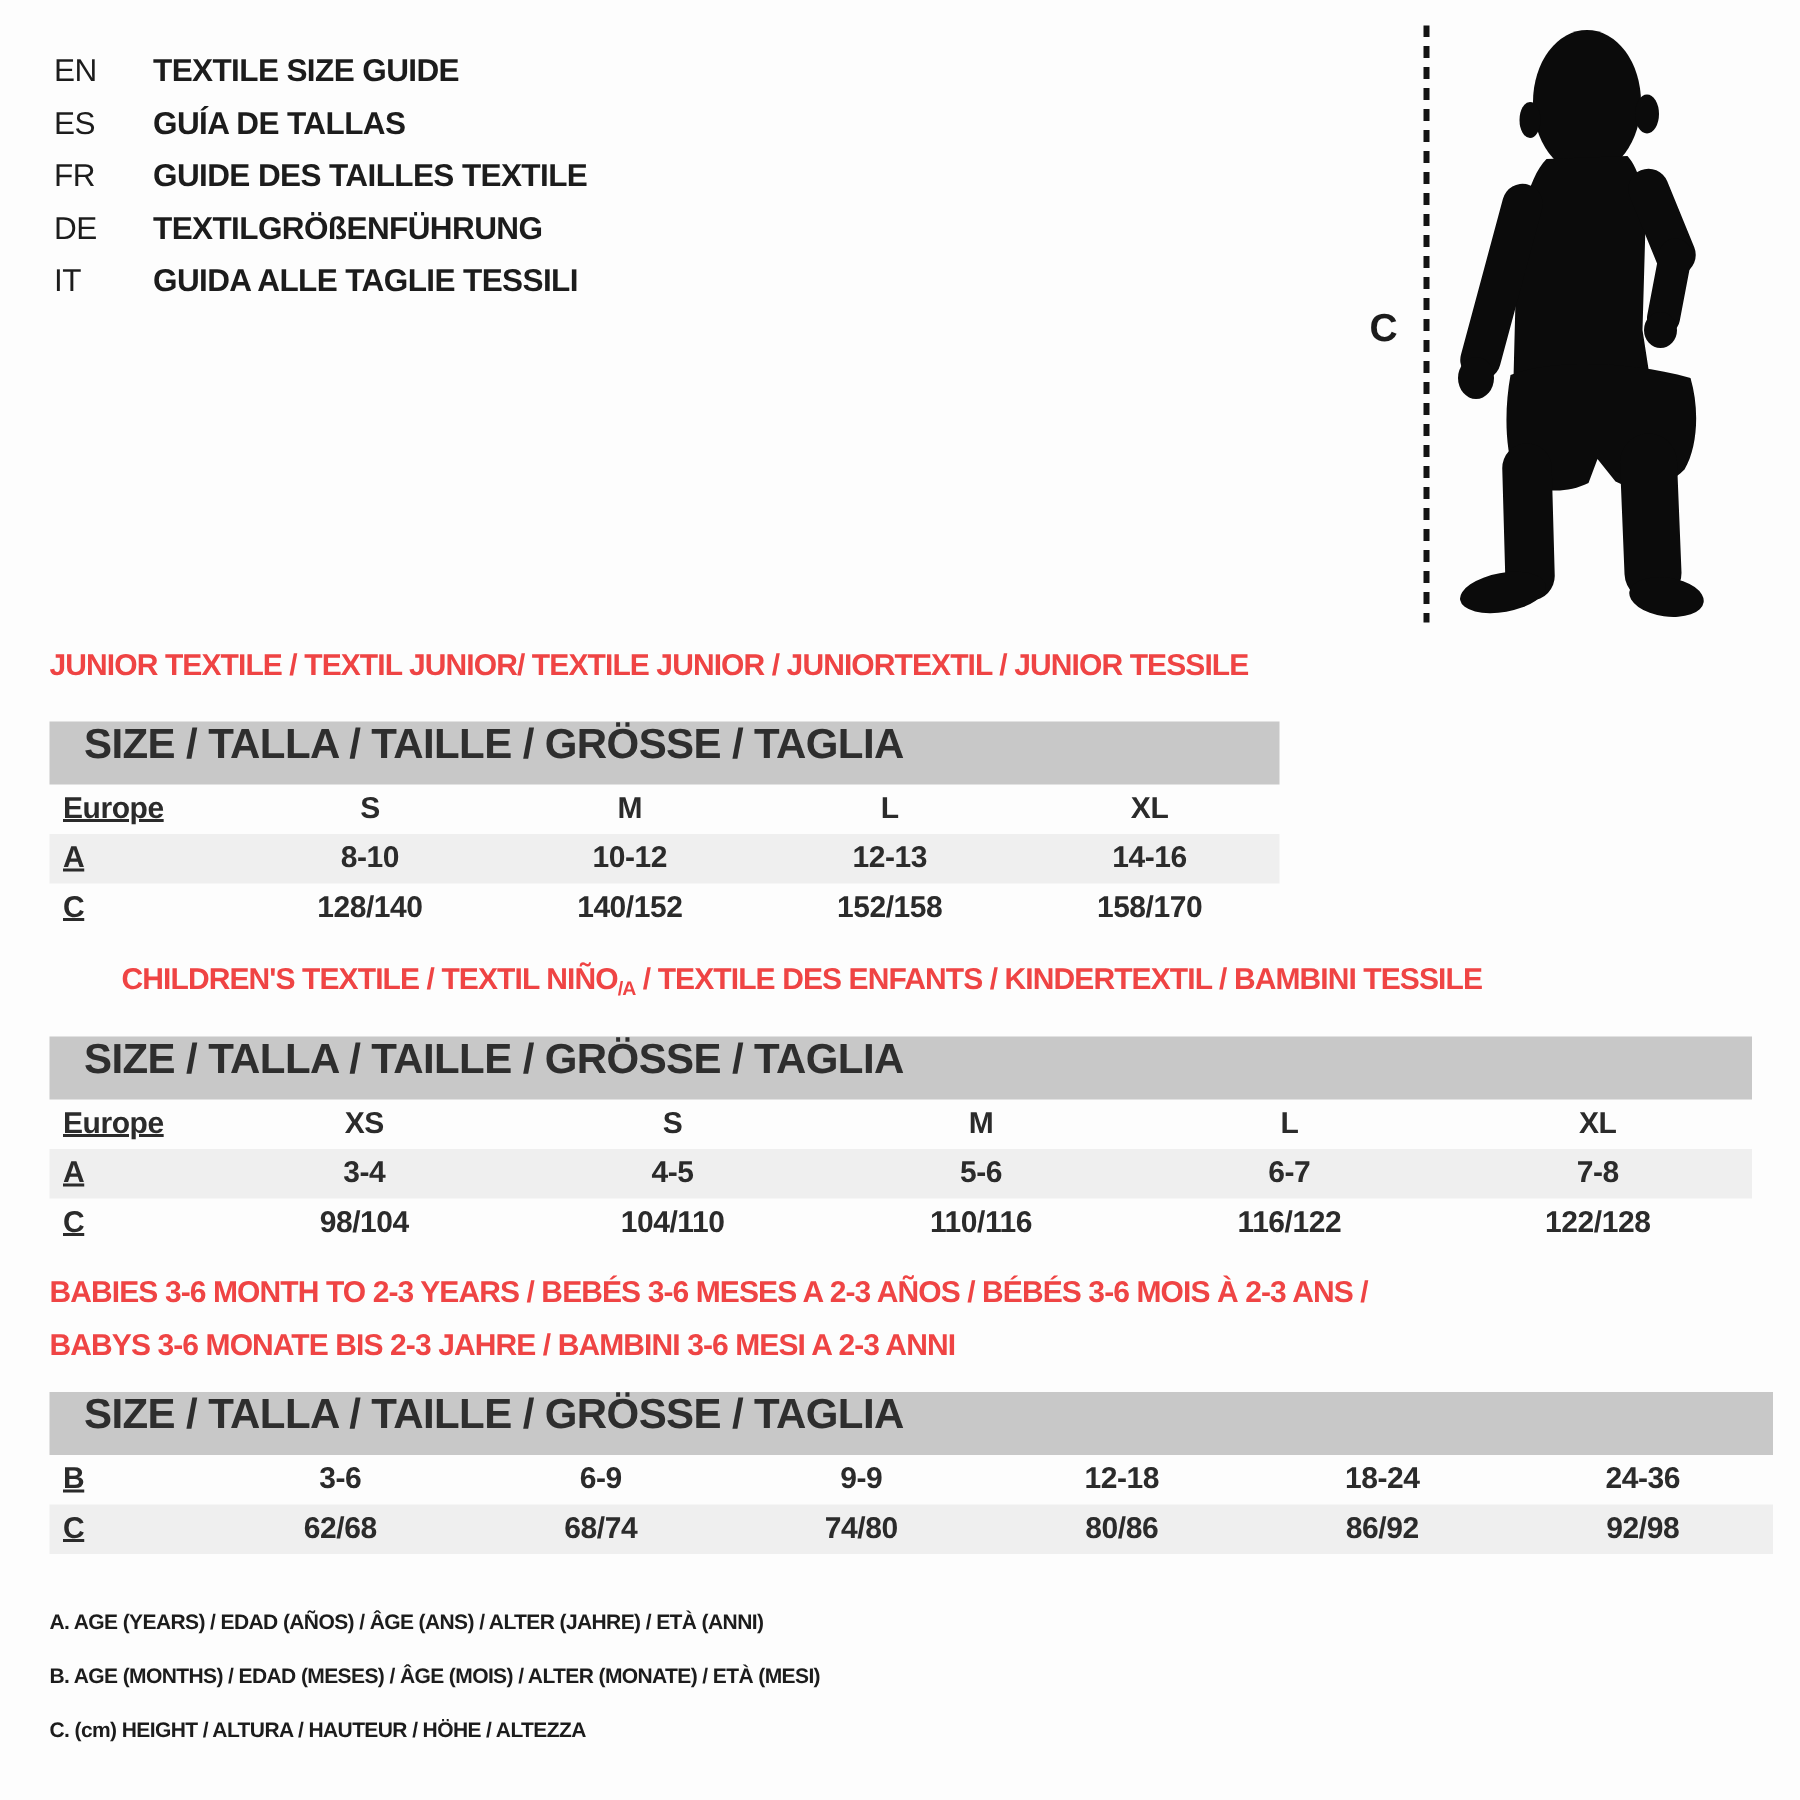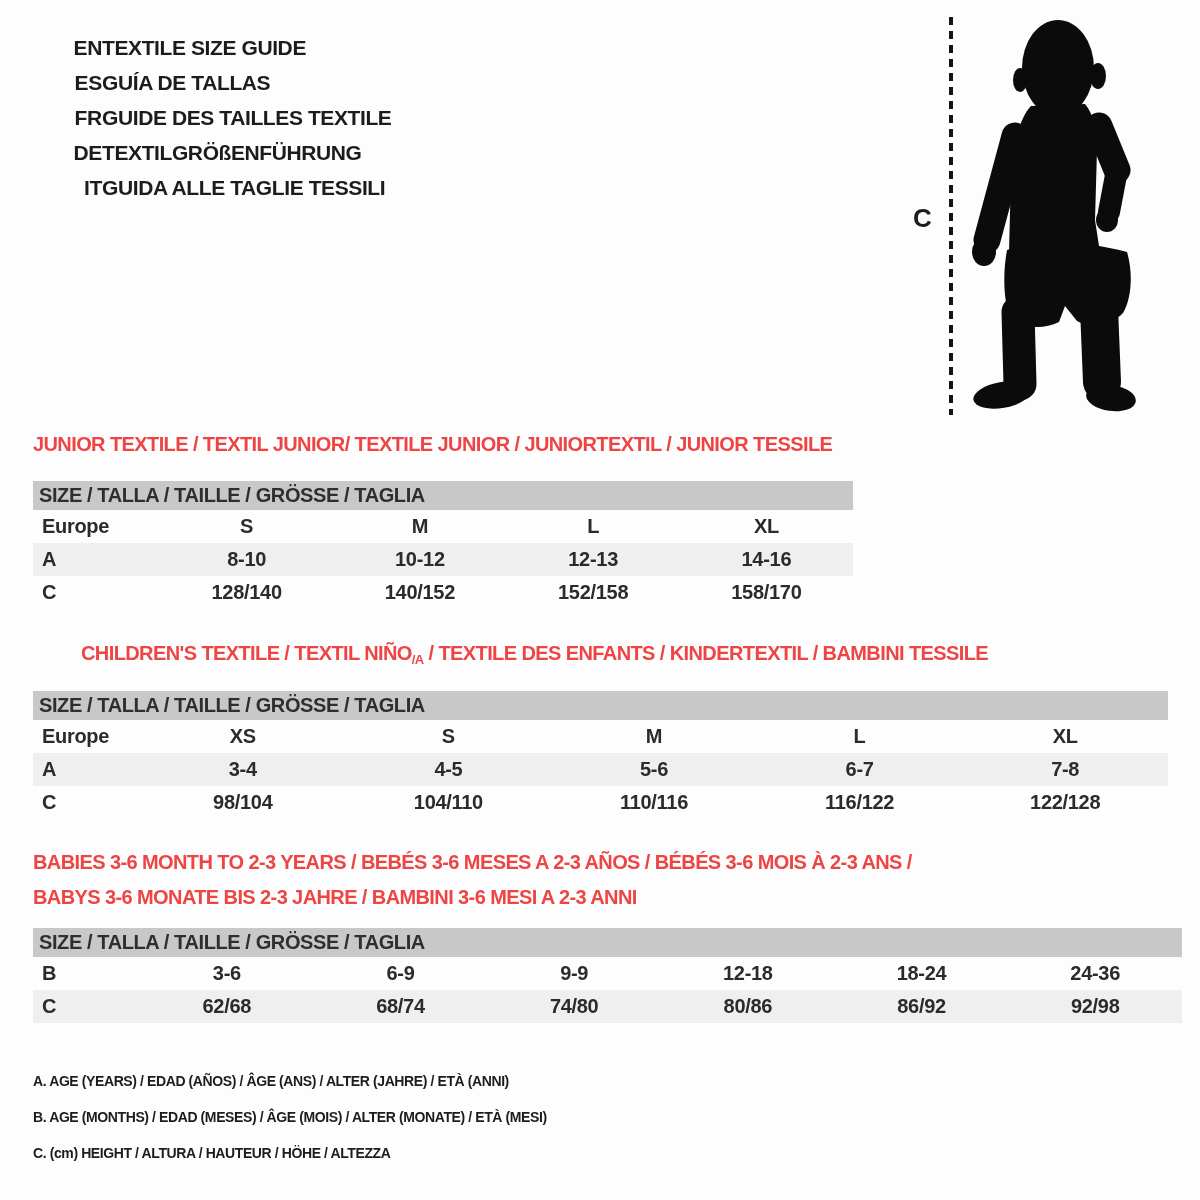--- a/index.html
+++ b/index.html
@@ -8,42 +8,42 @@
     background:#fdfdfd;overflow:hidden;
     font-family:"Liberation Sans","DejaVu Sans",sans-serif;
     color:#1c1c1c;
     -webkit-font-smoothing:antialiased;
   }
   .abs{position:absolute;}
 
   
   .lang-block{left:36px;top:30px;}
   .lang-row{display:flex;height:35px;line-height:35px;}
-  .lang-code{width:66px;font-size:21px;font-weight:700;letter-spacing:-0.3px;text-align:right;}
+  .lang-code{width:66px;font-size:21px;font-weight:400;letter-spacing:-0.3px;}
   .lang-title{font-size:21px;font-weight:700;letter-spacing:-0.4px;}
 
   
   .measure-line{
     left:949px;top:17px;width:4px;height:398px;
     background:repeating-linear-gradient(to bottom,#141414 0 8px,transparent 8px 14px);
   }
   .measure-label{left:913px;top:203px;font-size:26px;font-weight:700;}
   .silhouette{left:963px;top:14px;}
 
   
   .sec-title{font-size:20px;font-weight:700;letter-spacing:-0.6px;color:#ef4444;white-space:nowrap;}
   .sec-title .sub{font-size:13px;vertical-align:-4px;}
   .sizetable{background:#fdfdfd;}
   .thead{
-    height:29px;line-height:29px;background:#c8c8c8;
-    padding-left:6px;font-size:20px;font-weight:700;letter-spacing:-0.4px;color:#2e2e2e;
+    height:42px;line-height:29px;background:#c8c8c8;
+    padding-left:23px;font-size:28px;font-weight:700;letter-spacing:-0.4px;color:#2e2e2e;
   }
   .trow{display:flex;height:33px;line-height:33px;font-size:20px;font-weight:700;letter-spacing:-0.3px;color:#2b2b2b;}
   .trow.shaded{background:#efefef;}
-  .tlabel{padding-left:9px;}
+  .tlabel{padding-left:9px;text-decoration:underline;}
   .w-junior{width:820px;}   .w-junior .tlabel{width:118px;}
   .w-child{width:1135px;}   .w-child .tlabel{width:98px;}
   .w-baby{width:1149px;}    .w-baby .tlabel{width:98px;}
   .tcell{flex:1;text-align:center;}
 
   .junior-title{left:33px;top:433px;}
   .junior-table{left:33px;top:481px;}
   .child-title{left:33px;top:642px;margin-left:48px;}
   .child-table{left:33px;top:691px;}
   .baby-title{left:33px;top:845px;line-height:35px;}

